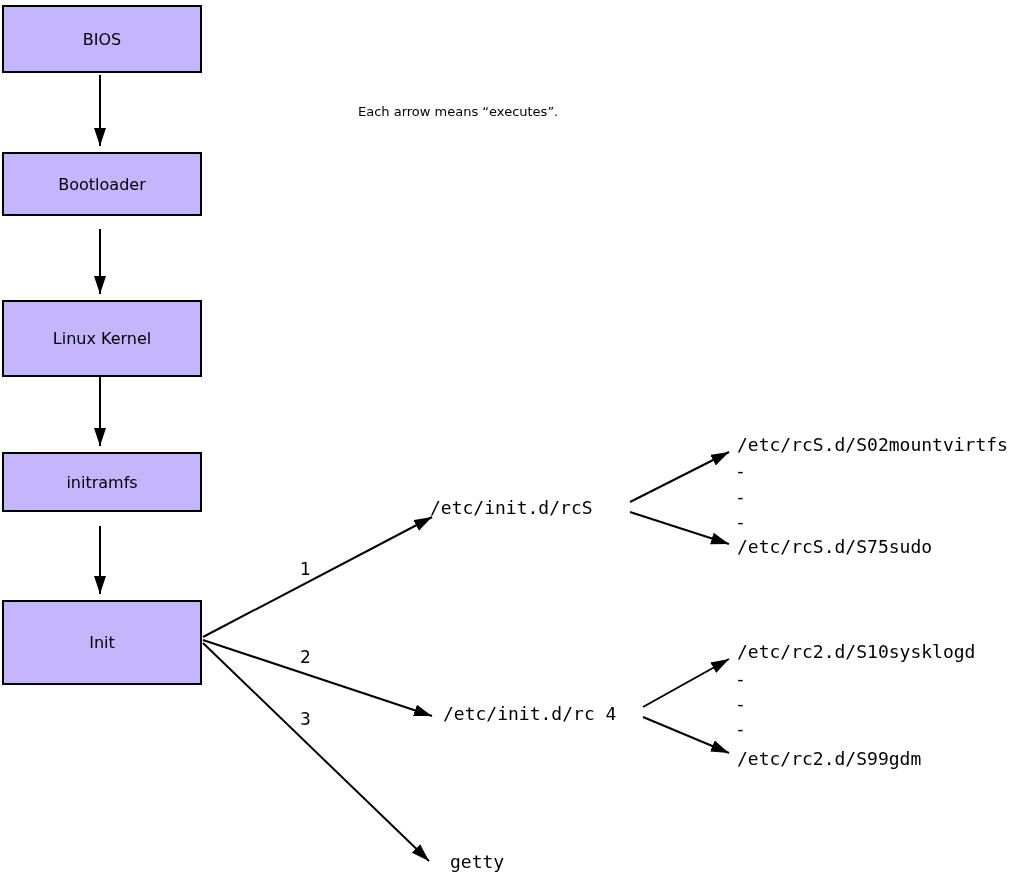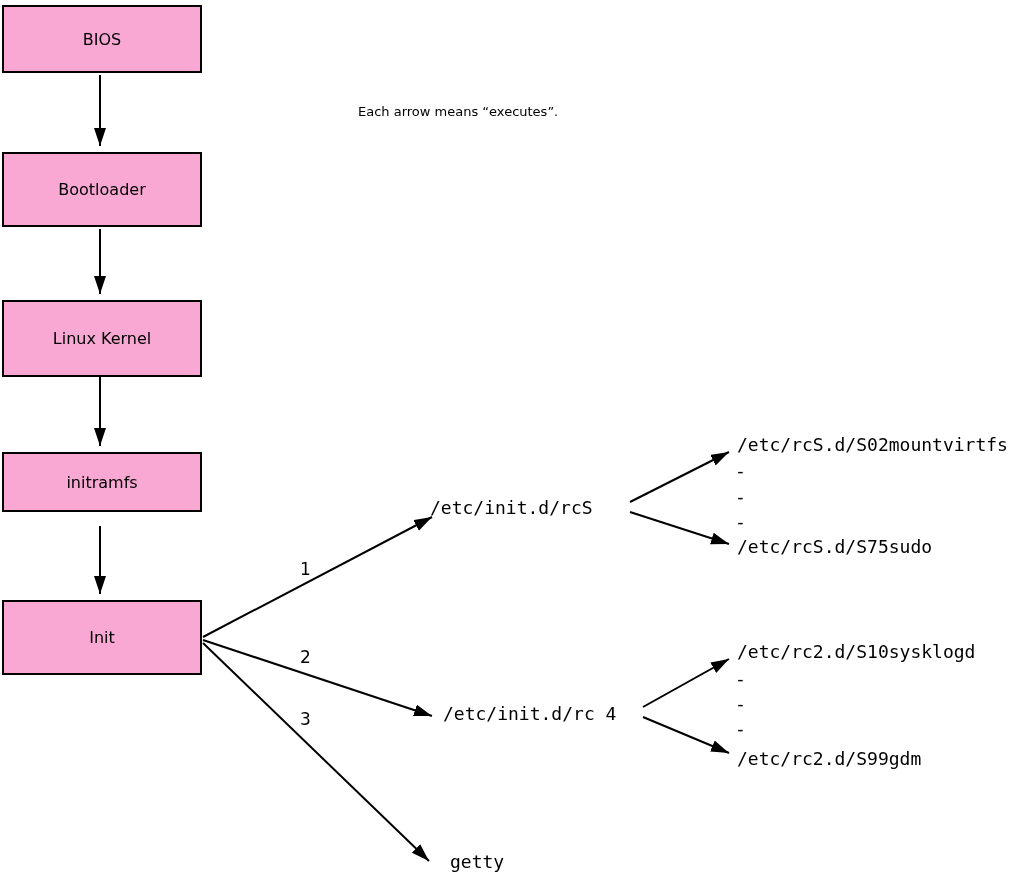--- a/index.html
+++ b/index.html
@@ -17,21 +17,21 @@
     left: 0;
     top: 0;
     width: 1024px;
     height: 875px;
   }
   .box {
     position: absolute;
     left: 2px;
     width: 200px;
     border: 2px solid #000000;
-    background: #f9a8d4;
+    background: #c4b5fd;
     display: flex;
     align-items: center;
     justify-content: center;
     font-size: 16px;
     color: #000000;
   }
   .caption {
     position: absolute;
     font-size: 13px;
     white-space: pre;
@@ -69,30 +69,30 @@
   <line x1="630" y1="502" x2="729" y2="452" stroke="#000" stroke-width="2" marker-end="url(#ah)"></line>
   <line x1="630" y1="512" x2="729" y2="544" stroke="#000" stroke-width="2" marker-end="url(#ah)"></line>
 
   <line x1="643" y1="707" x2="729" y2="659" stroke="#000" stroke-width="2" marker-end="url(#ah)"></line>
   <line x1="643" y1="717" x2="729" y2="753" stroke="#000" stroke-width="2" marker-end="url(#ah)"></line>
 </svg>
 
 <div class="box" style="top:5px; height:68px">
   <span>BIOS</span>
 </div>
-<div class="box" style="top:152px; height:75px">
+<div class="box" style="top:152px; height:64px">
   <span>Bootloader</span>
 </div>
 <div class="box" style="top:300px; height:77px">
   <span>Linux Kernel</span>
 </div>
 <div class="box" style="top:452px; height:60px">
   <span>initramfs</span>
 </div>
-<div class="box" style="top:600px; height:75px">
+<div class="box" style="top:600px; height:85px">
   <span>Init</span>
 </div>
 
 <div class="caption" style="left:358px; top:104px">Each arrow means “executes”.</div>
 
 <div class="num" style="left:300px; top:559px">1</div>
 <div class="num" style="left:300px; top:647px">2</div>
 <div class="num" style="left:300px; top:709px">3</div>
 
 <div class="mono" style="left:430px; top:498px">/etc/init.d/rcS</div>

